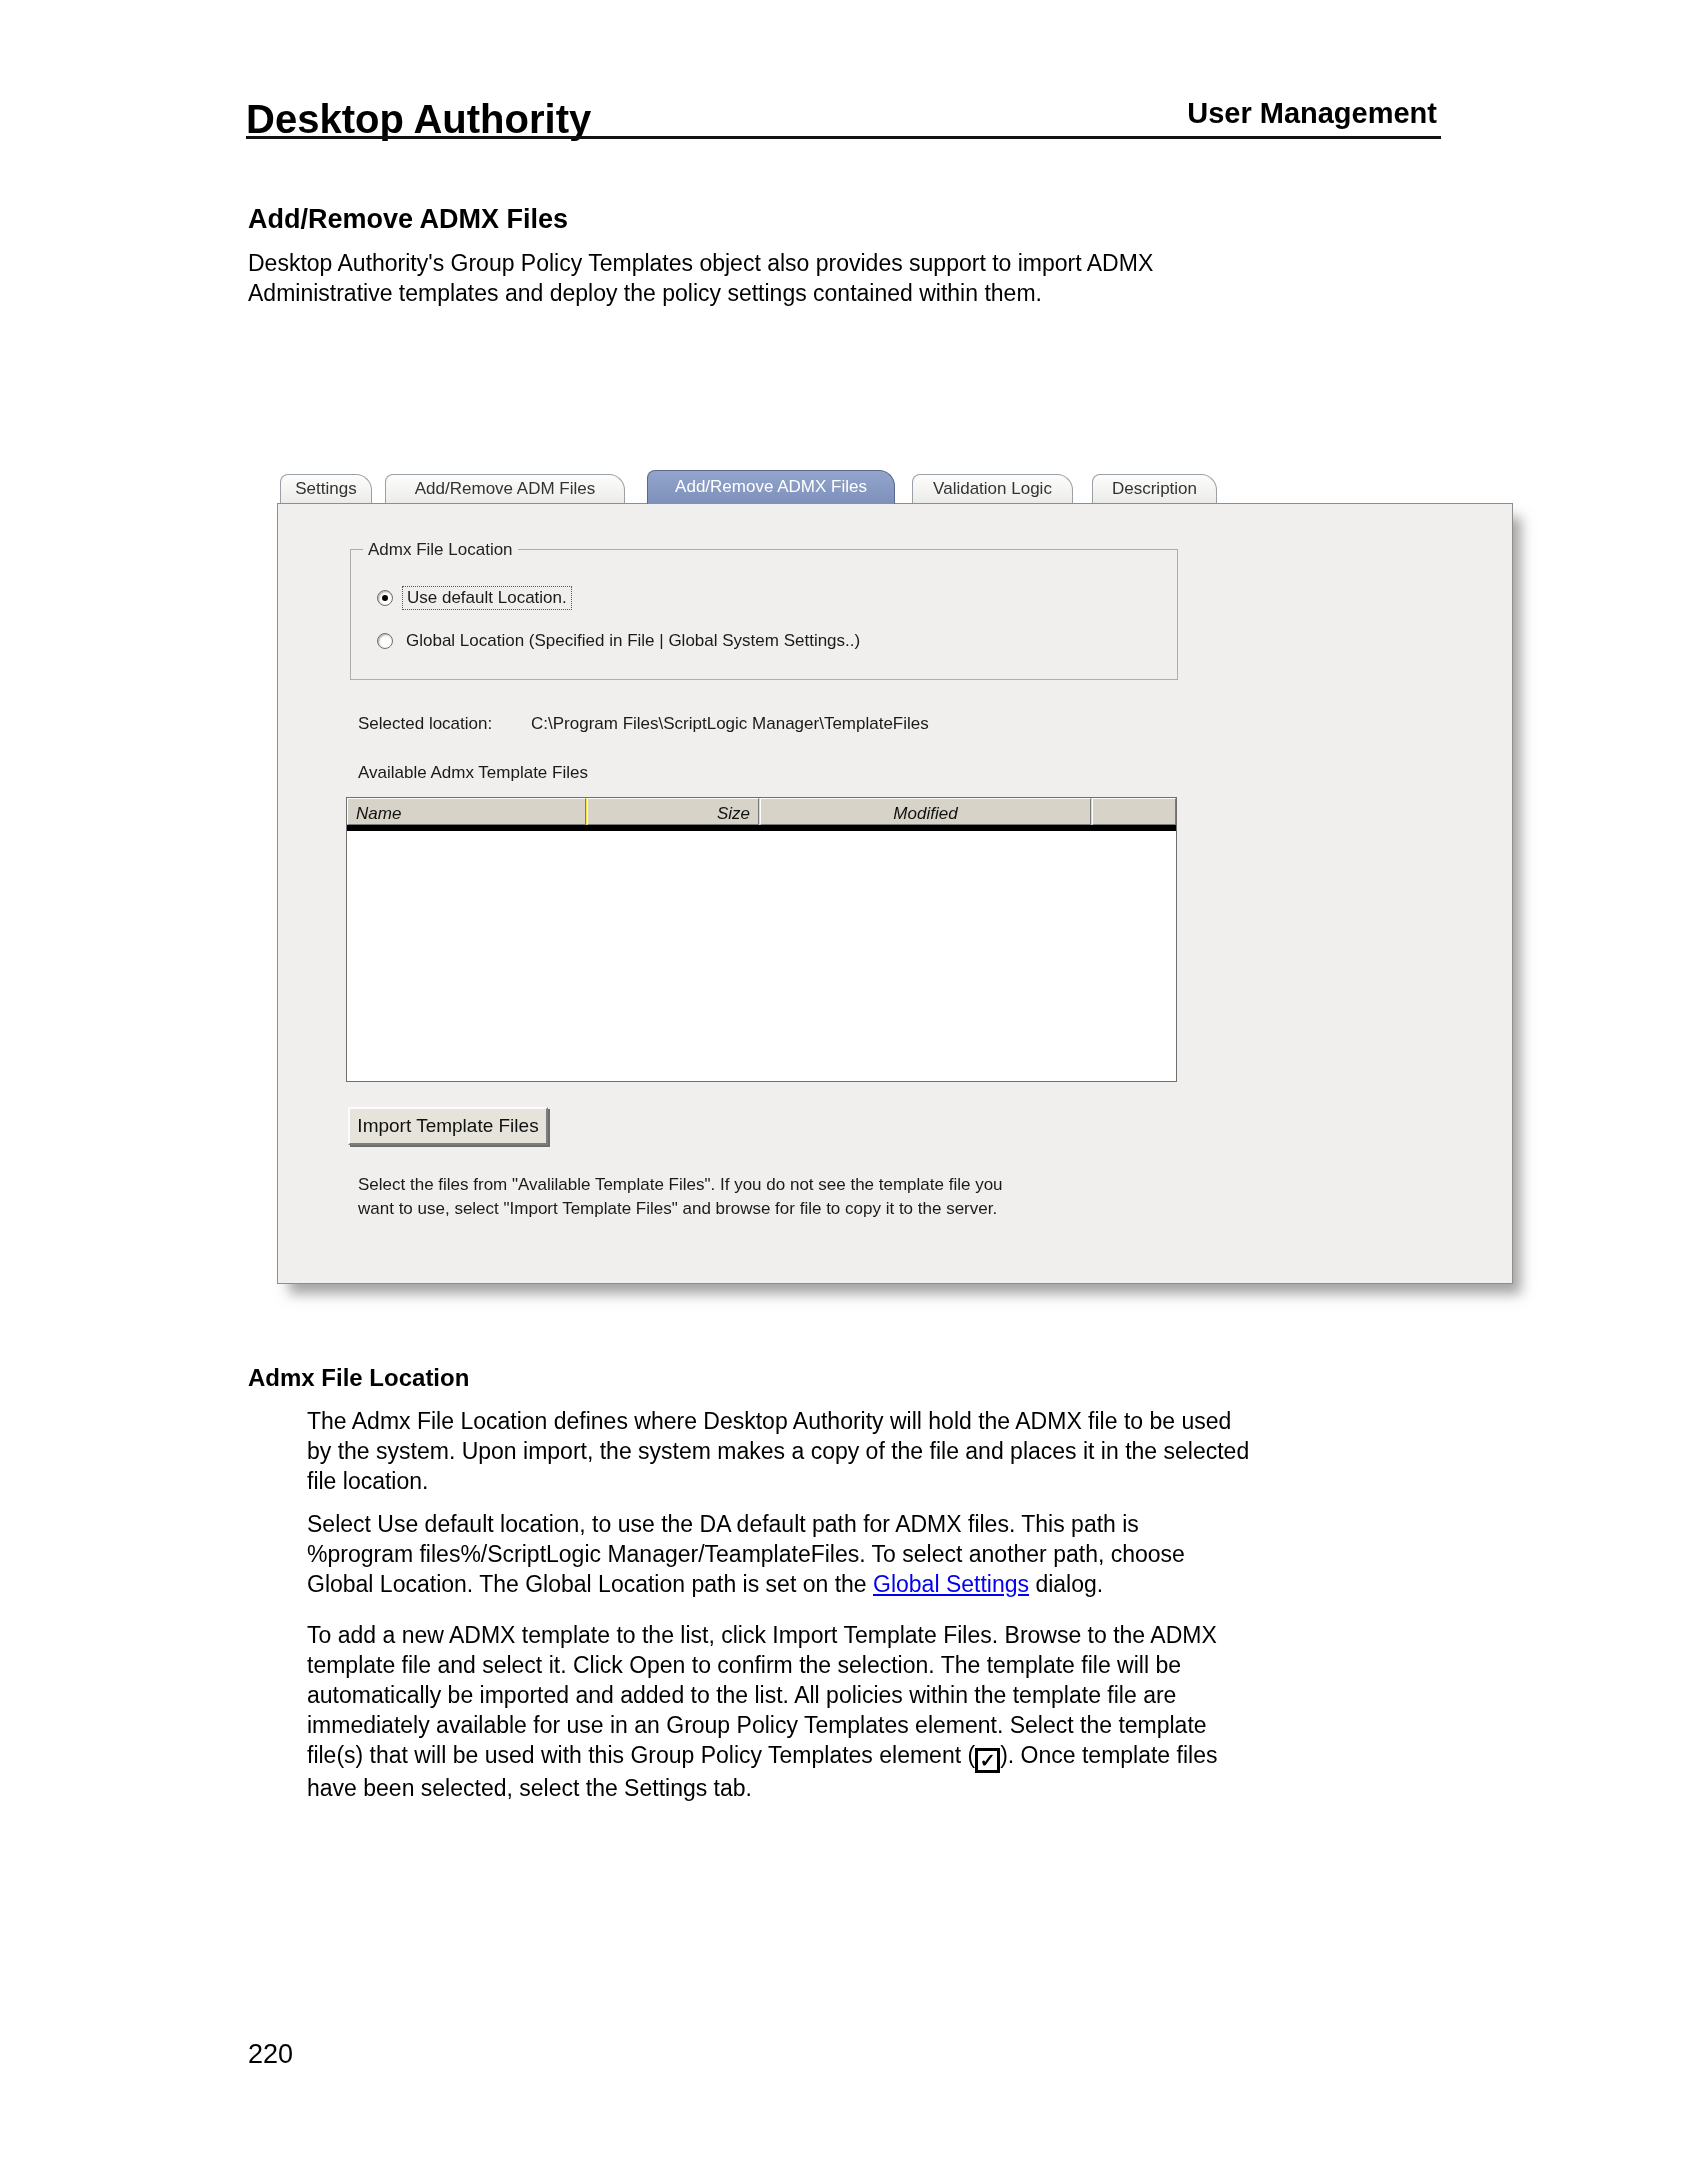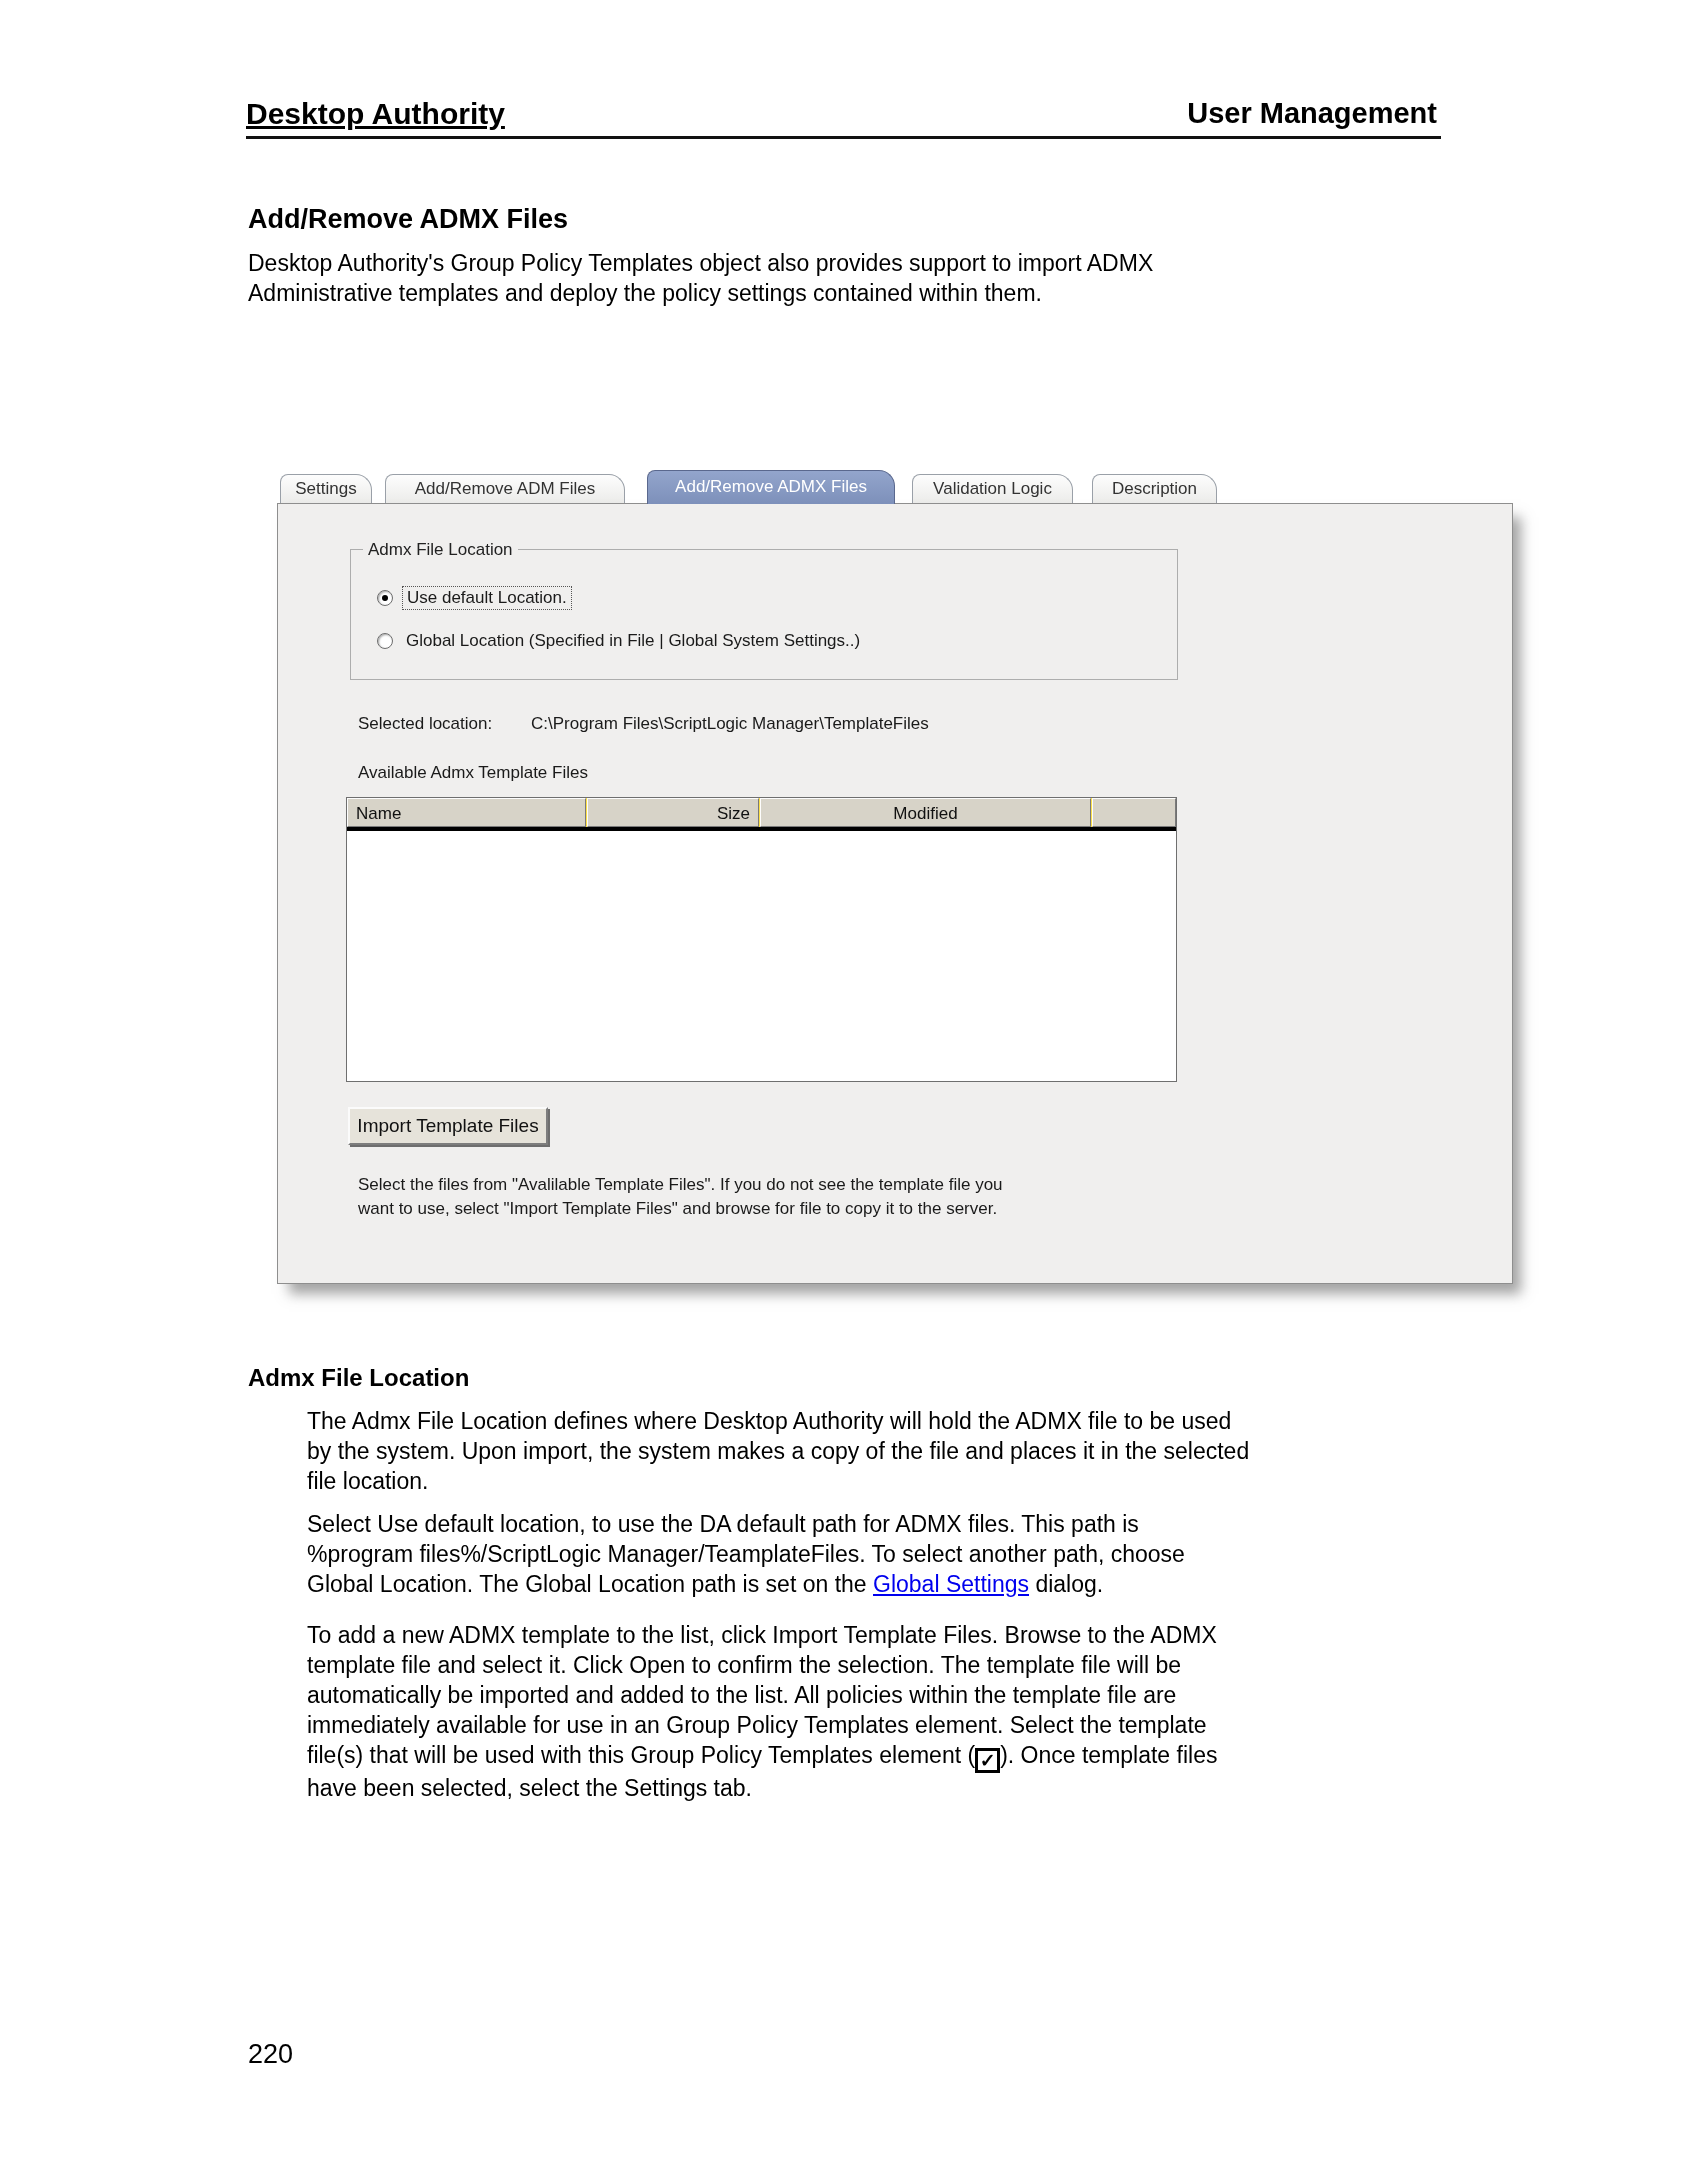--- a/index.html
+++ b/index.html
@@ -2,21 +2,21 @@
 <html><head>
 <meta charset="utf-8">
 <style>
   * { margin:0; padding:0; box-sizing:border-box; }
   html,body { background:#ffffff; }
   .page {
     position:relative; width:1683px; height:2178px; background:#ffffff;
     font-family:"Liberation Sans", sans-serif; color:#000;
   }
   
-  .hdr-left  { position:absolute; left:246px; top:97px; font-size:30px; font-weight:bold;text-decoration:underline; }
+  .hdr-left  { position:absolute; left:246px; top:97px; font-size:40px; font-weight:bold; }
   .hdr-right { position:absolute; right:246px; top:97px; font-size:29px; font-weight:bold; }
   .hdr-rule  { position:absolute; left:246px; top:136px; width:1195px; height:3px; background:#111; }
   
   .h1 { position:absolute; left:248px; top:204px; font-size:27px; font-weight:bold; }
   .para { position:absolute; font-size:23px; line-height:30px; white-space:pre-wrap; }
   .p1 { left:248px; top:248px; width:1228px; }
   .p2 { left:248px; top:331px; width:1228px; }
   .h2 { position:absolute; left:248px; top:1364px; font-size:24px; font-weight:bold; }
   .sp1 { left:307px; top:1406px; width:1198px; }
   .sp2 { left:307px; top:1509px; width:1198px; }
@@ -68,21 +68,21 @@
   }
   .radio-label { padding:1px 4px; }
   .radio-label.focused { border:1px dotted #555; }
   .selloc-label { position:absolute; left:80px; top:210px; }
   .selloc-value { position:absolute; left:253px; top:210px; }
   .list-label { position:absolute; left:80px; top:259px; }
   .filetable {
     position:absolute; left:68px; top:293px; width:831px; height:285px;
     border:1px solid #6f6f6f; background:#ffffff;
   }
-  .filetable-header { display:flex; height:33px; background:#fde047; border-bottom:4px solid #000000; }
+  .filetable-header { display:flex; height:33px; background:#fde047; border-bottom:6px solid #000000;font-style:italic; }
   .th {
     background:#d7d3c8; border-top:1px solid #fdfdfd; border-left:1px solid #fdfdfd;
     border-right:1px solid #7a7a7a; border-bottom:1px solid #7a7a7a;
     margin-right:1px; padding:0 8px; line-height:30px; color:#111; cursor:pointer;
   }
   .th-name { width:239px; text-align:left; }
   .th-size { width:172px; text-align:right; }
   .th-modified { width:331px; text-align:center; }
   .th-extra { flex:1; margin-right:0; }
   .filetable-body { height:250px; background:#ffffff; cursor:default; }

